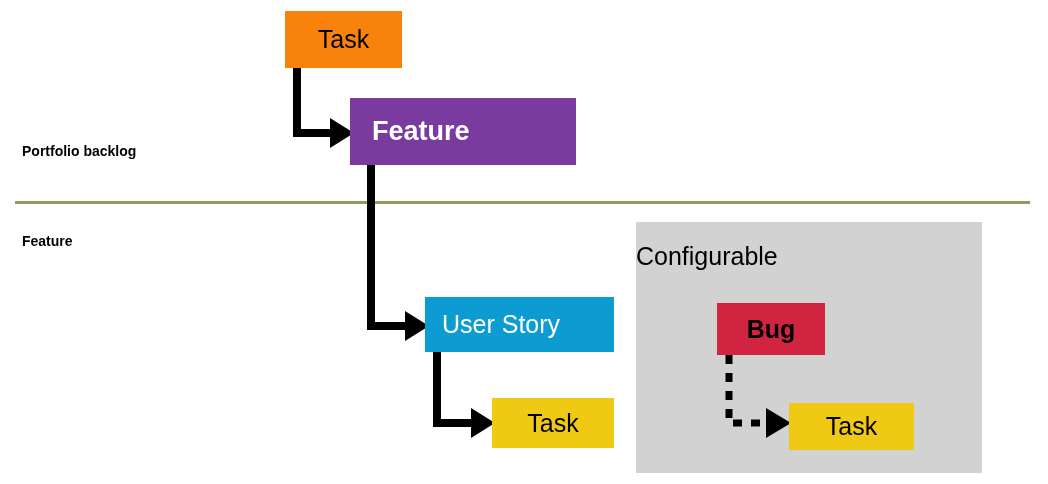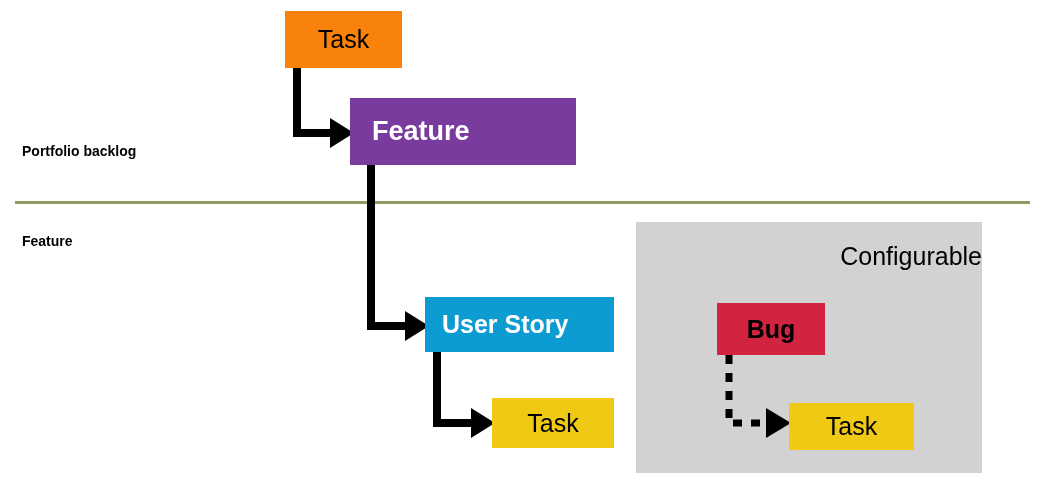--- a/index.html
+++ b/index.html
@@ -52,21 +52,21 @@
   }
   #node-feature {
     left: 350px; top: 98px; width: 226px; height: 67px;
     background: #7A3B9E; color: #FFFFFF;
     font-size: 27px; font-weight: 700;
     justify-content: flex-start; padding-left: 22px; text-align: center;
   }
   #node-user-story {
     left: 425px; top: 297px; width: 189px; height: 55px;
     background: #0C9CD1; color: #FFFFFF;
-    font-size: 25px; font-weight: 700;
+    font-size: 25px; font-weight: 400;
     justify-content: flex-start; padding-left: 17px;
   }
   #node-task-left {
     left: 492px; top: 398px; width: 122px; height: 50px;
     background: #F0C915; color: #000000;
     font-size: 25px; font-weight: 400;
   }
   #node-bug {
     left: 717px; top: 303px; width: 108px; height: 52px;
     background: #D12440; color: #000000;
@@ -80,21 +80,21 @@
 
   #group-configurable {
     position: absolute;
     left: 636px; top: 222px;
     width: 346px; height: 251px;
     background: #D2D2D2;
   }
   #group-configurable-title {
     position: absolute;
     left: 0; right: 0; top: 22px;
-    text-align: right;
+    text-align: left;
     color: #000000;
     font-size: 25px;
     font-weight: 400;
     line-height: 1;
   }
 
   .connector-layer {
     position: absolute;
     left: 0; top: 0;
     width: 1048px; height: 484px;

